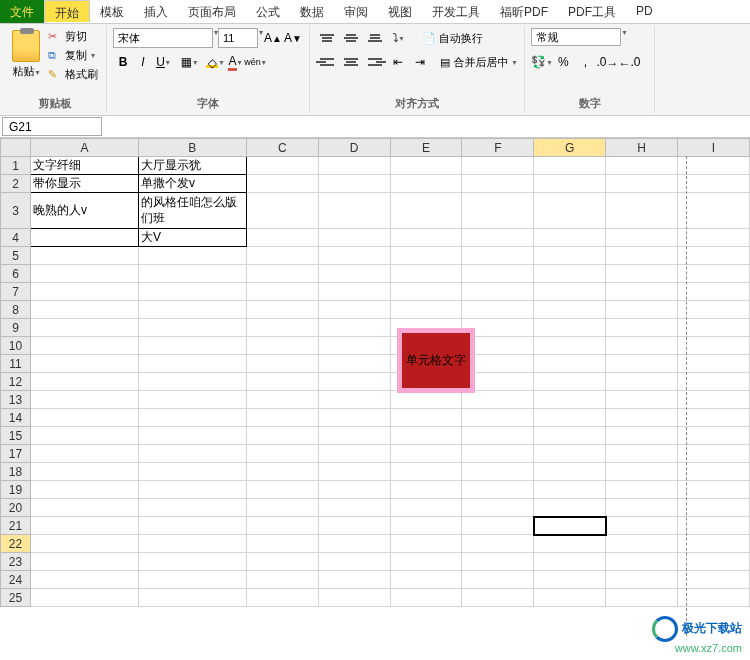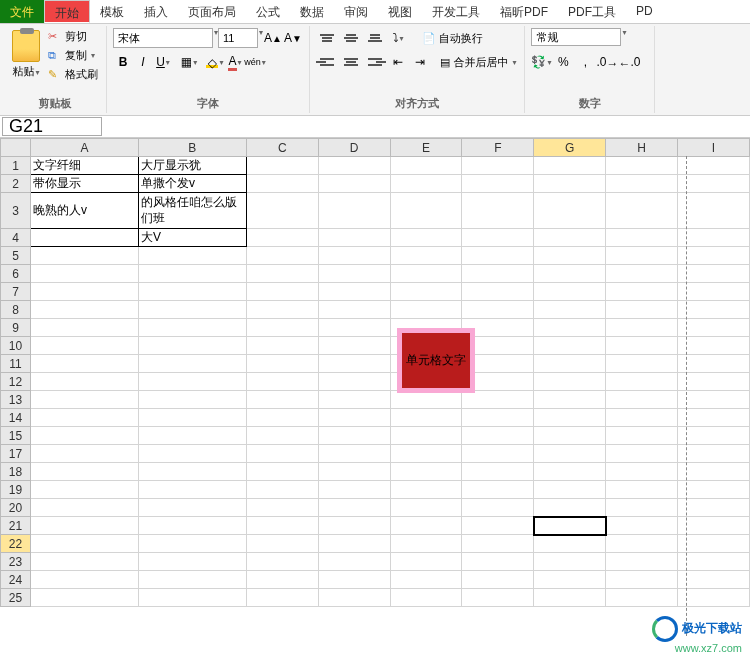--- a/index.html
+++ b/index.html
@@ -2,21 +2,21 @@
 <html><head>
 <meta charset="utf-8">
 <style>
 * { box-sizing: border-box; margin: 0; padding: 0; font-family: "Microsoft YaHei", SimSun, sans-serif; }
 body { background: #fff; width: 750px; height: 660px; overflow: hidden; position: relative; }
 
 
 .menubar { display: flex; background: #fff; border-bottom: 1px solid #ccc; height: 24px; font-size: 12px; }
 .menu-tab { padding: 4px 10px; cursor: pointer; color: #333; }
 .menu-tab.file { background: #107c10; color: #fde047; }
-.menu-tab.active { background: #ef4444; border: 1px solid #ccc; border-bottom: 1px solid #fff; position: relative; top: 0; }
+.menu-tab.active { background: #fde047; border: 1px solid #ccc; border-bottom: 1px solid #fff; position: relative; top: 0; }
 
 
 .ribbon { display: flex; background: #f4f4f4; border-bottom: 1px solid #ccc; height: 92px; padding: 2px 4px; }
 .ribbon-group { display: flex; flex-direction: column; padding: 2px 6px; border-right: 1px solid #ddd; position: relative; }
 .ribbon-group-label { font-size: 11px; color: #666; text-align: center; margin-top: auto; padding-top: 2px; font-weight: bold; }
 .ribbon-controls { display: flex; gap: 4px; flex: 1; align-items: flex-start; }
 
 .paste-btn { display: flex; flex-direction: column; align-items: center; padding: 2px; cursor: pointer; }
 .paste-icon { width: 28px; height: 32px; background: linear-gradient(#ffd966 60%, #f5b942); border: 1px solid #d4a017; border-radius: 2px; position: relative; }
 .paste-icon::before { content: ""; position: absolute; top: -3px; left: 7px; width: 14px; height: 6px; background: #888; border-radius: 2px; }
@@ -44,21 +44,21 @@
 .align-line.s { width: 10px; }
 
 .wrap-item { display: flex; align-items: center; gap: 3px; font-size: 11px; cursor: pointer; padding: 2px; }
 
 .num-group { min-width: 130px; }
 .num-select { border: 1px solid #aaa; background: #fff; font-size: 11px; padding: 2px 4px; width: 90px; }
 .num-row { display: flex; gap: 2px; margin-top: 6px; }
 
 
 .formula-bar { display: flex; height: 22px; border-bottom: 1px solid #ccc; background: #fff; align-items: stretch; }
-.name-box { width: 100px; border: 1px solid #aaa; font-size: 18px; padding: 2px 6px; background: #fff; margin: 1px 2px; }
+.name-box { width: 100px; border: 1px solid #aaa; font-size: 12px; padding: 2px 6px; background: #fff; margin: 1px 2px; }
 .fx-area { display: flex; align-items: flex-end; flex: 1; border-left: 1px solid #ccc; margin-top: 44px; }
 .fx-btn { width: 24px; text-align: center; font-style: italic; font-size: 12px; color: #333; border-right: 1px solid #ccc; padding: 2px 0; }
 .formula-input { flex: 1; border: none; font-size: 12px; padding: 2px 4px; outline: none; }
 
 
 .grid-wrap { position: relative; overflow: hidden; height: 498px; }
 table.grid { border-collapse: collapse; table-layout: fixed; font-size: 12px; }
 .grid th, .grid td { border: 1px solid #d4d4d4; background: #fff; }
 .grid thead th { background: #e8e8e8; font-weight: normal; text-align: center; height: 18px; font-size: 12px; color: #333; border: 1px solid #bbb; }
 .grid tbody th { background: #e8e8e8; font-weight: normal; text-align: center; width: 30px; font-size: 12px; color: #333; border: 1px solid #bbb; }

